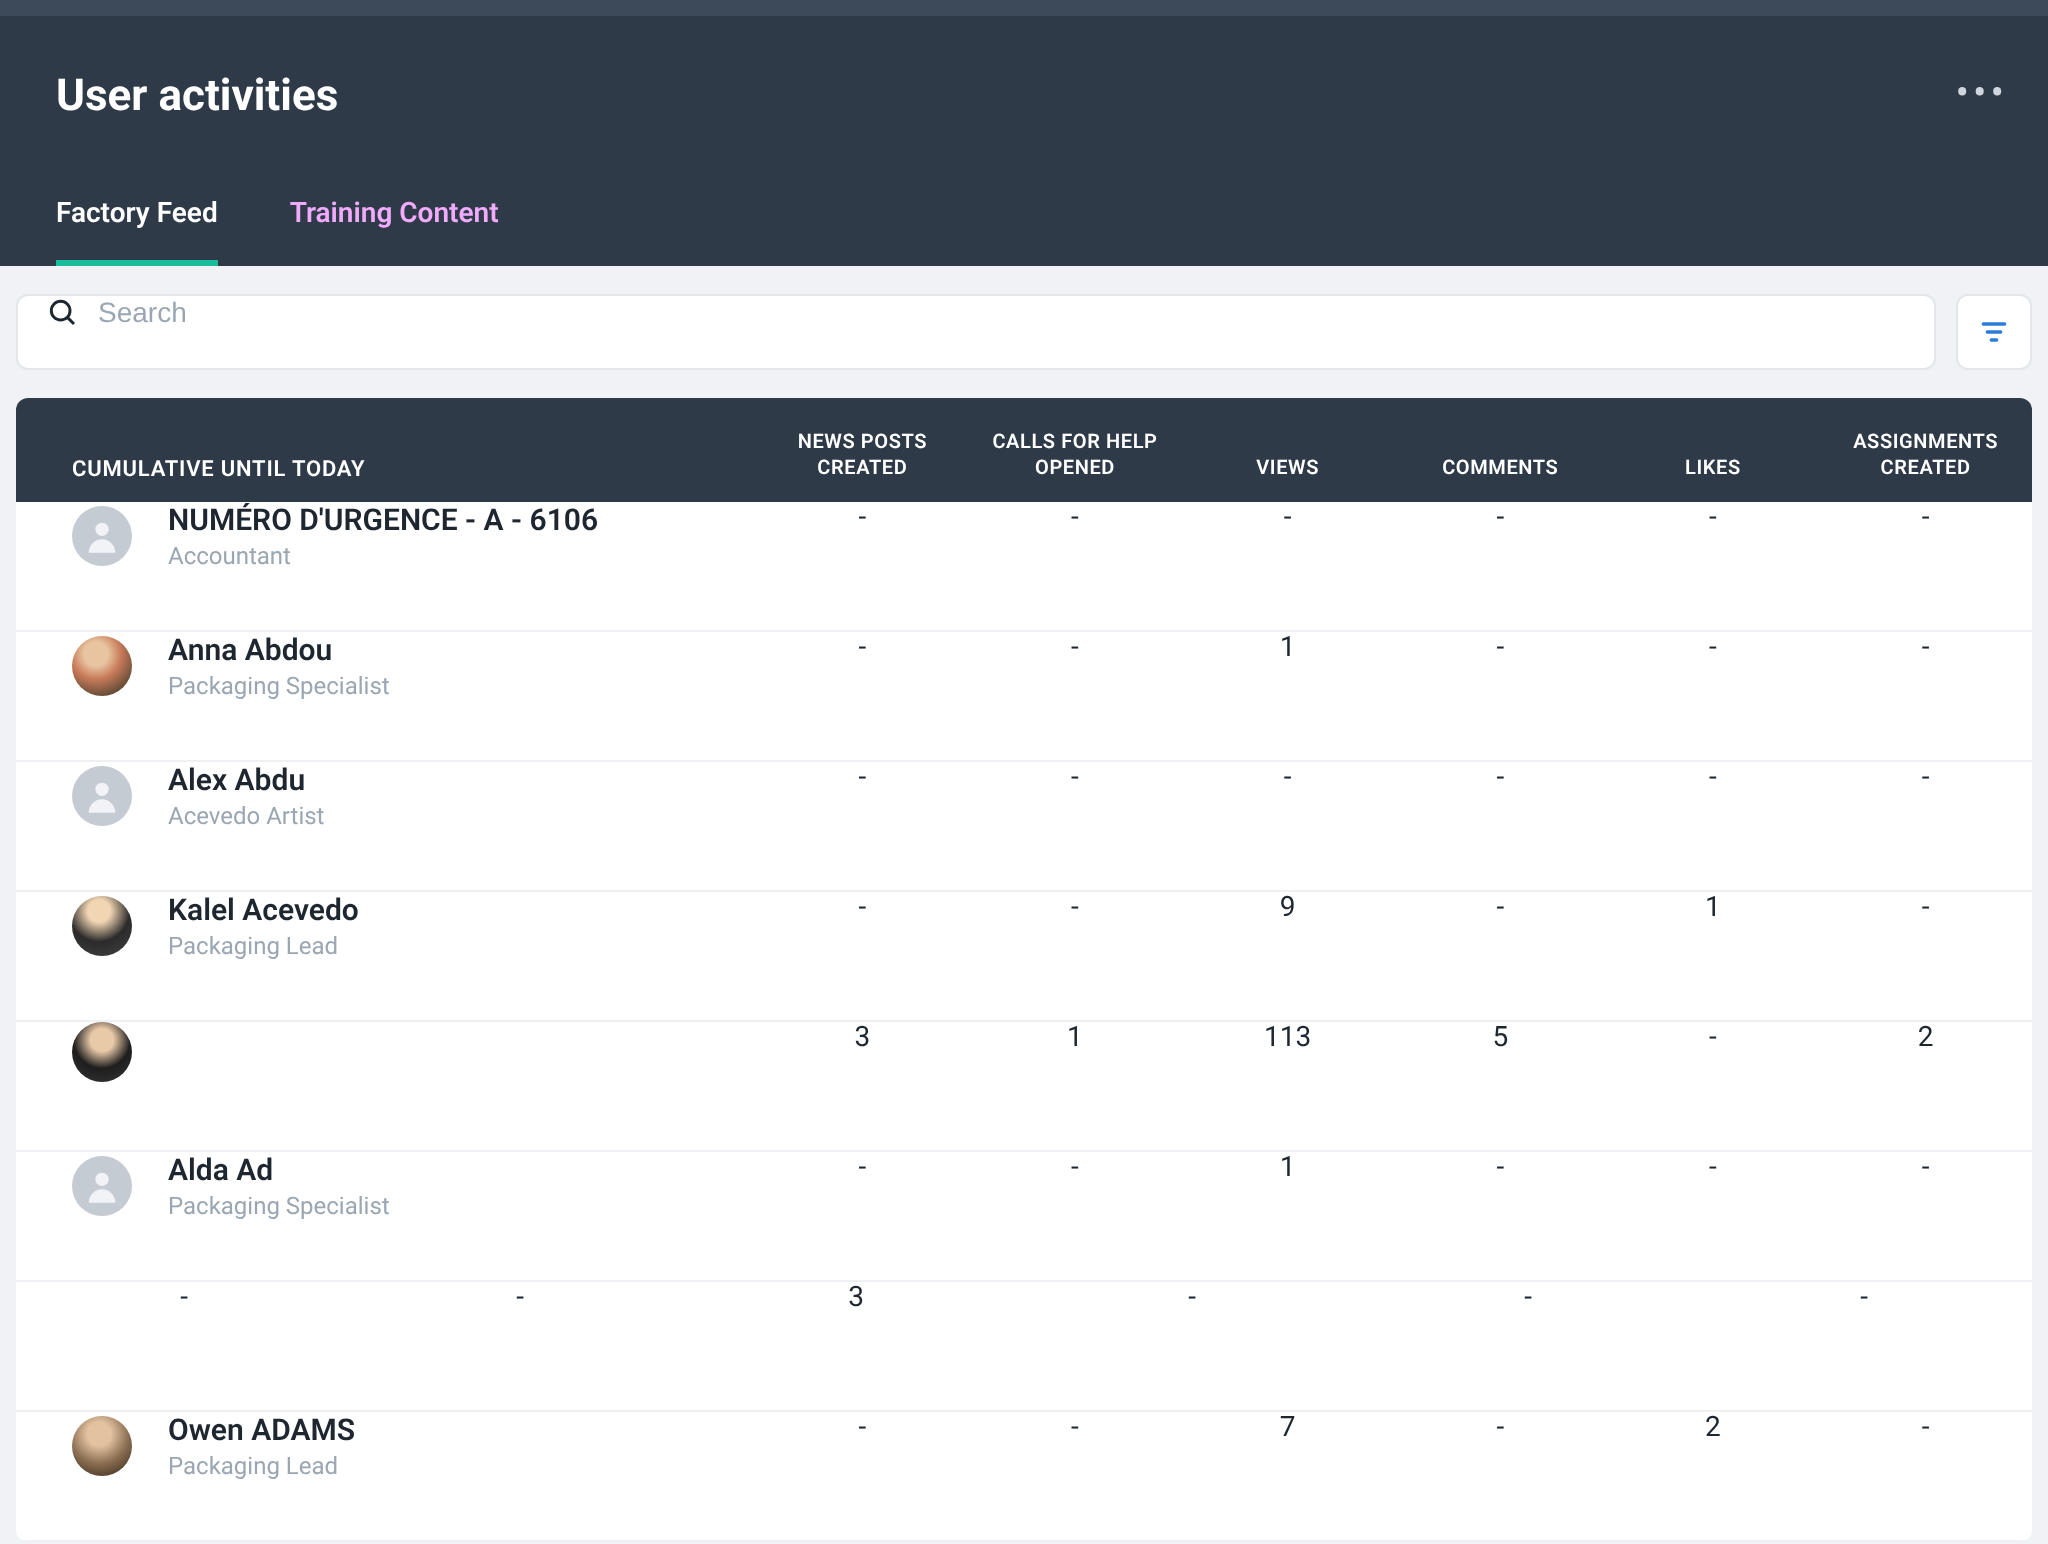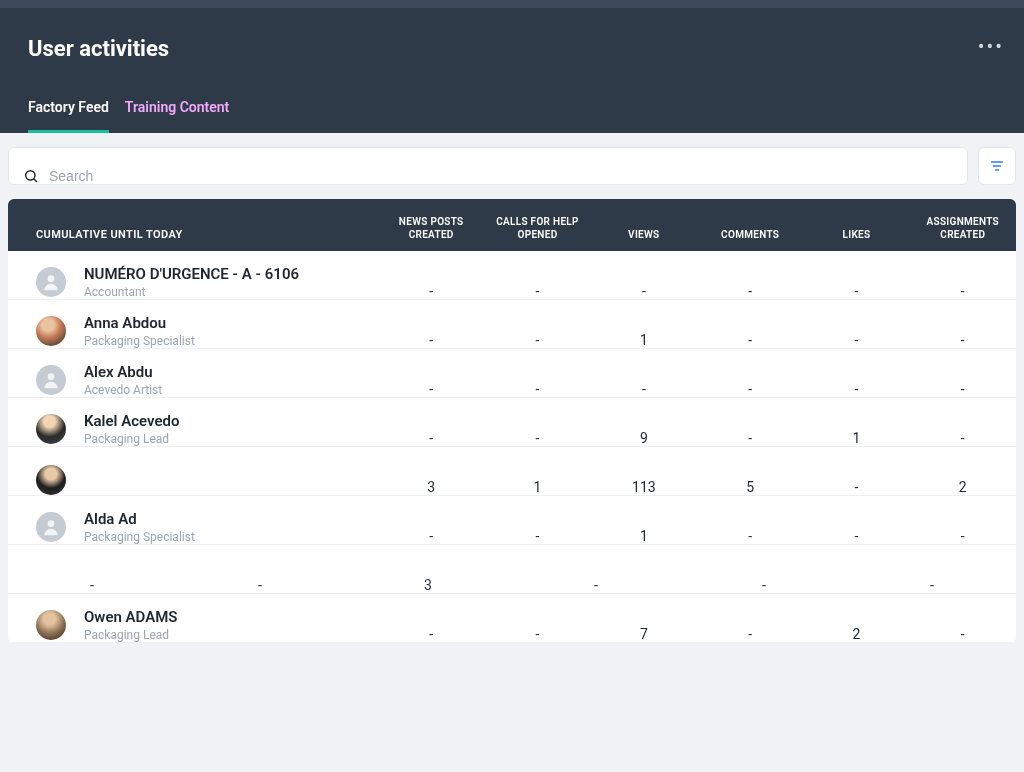--- a/index.html
+++ b/index.html
@@ -30,21 +30,21 @@
     top:28px;
     right:20px;
     color:#cfd6dd;
     font-size:20px;
     cursor:pointer;
     letter-spacing:2px;
     line-height:1;
   }
   .tabs{
     display:flex;
-    gap:16px;
+    gap:36px;
   }
   .tab{
     color:#f0abfc;
     font-size:14px;
     font-weight:600;
     padding-bottom:18px;
     cursor:pointer;
     position:relative;
   }
   .tab.active{
@@ -59,21 +59,21 @@
   }
   .search-row{
     display:flex;
     gap:10px;
     padding:14px 8px;
     align-items:center;
   }
   .search-box{
     flex:1;
     display:flex;
-    align-items:flex-end;
+    align-items:flex-start;
     background:#fff;
     border:1px solid #e3e6ea;
     border-radius:6px;
     padding:0 14px;
     height:38px;
   }
   .search-box svg{
     flex:none;
     margin-right:10px;
   }
@@ -121,22 +121,22 @@
     flex:1;
     text-align:center;
     font-size:10px;
     font-weight:600;
     letter-spacing:0.3px;
     line-height:1.3;
     padding:0 4px;
   }
   .row{
     display:flex;
-    align-items:flex-end;
-    height:49px;
+    align-items:flex-start;
+    height:65px;
     border-bottom:1px solid #eef0f3;
   }
   .user-cell{
     flex:0 0 370px;
     display:flex;
     align-items:center;
     padding-left:28px;
     gap:18px;
   }
   .avatar{

